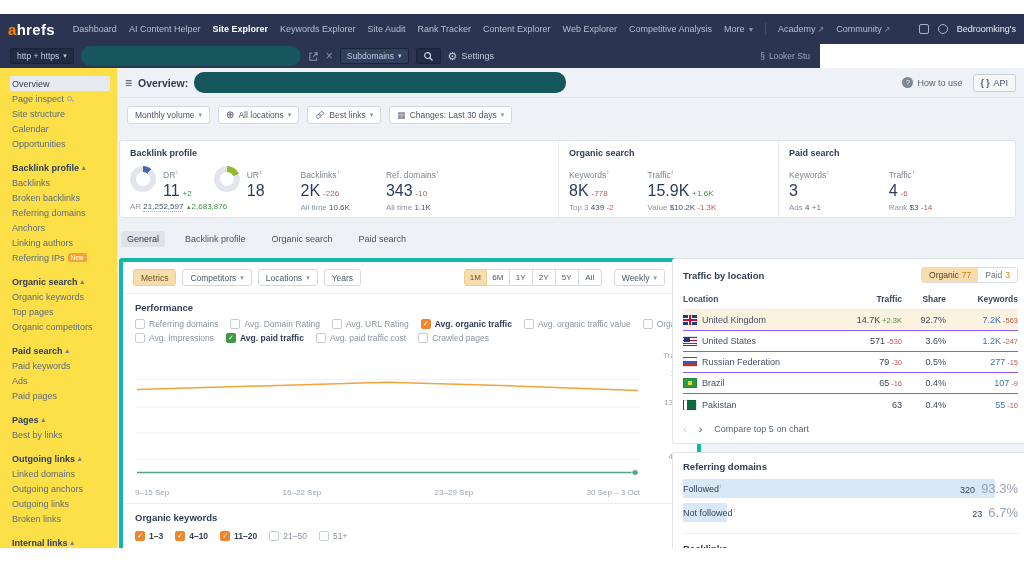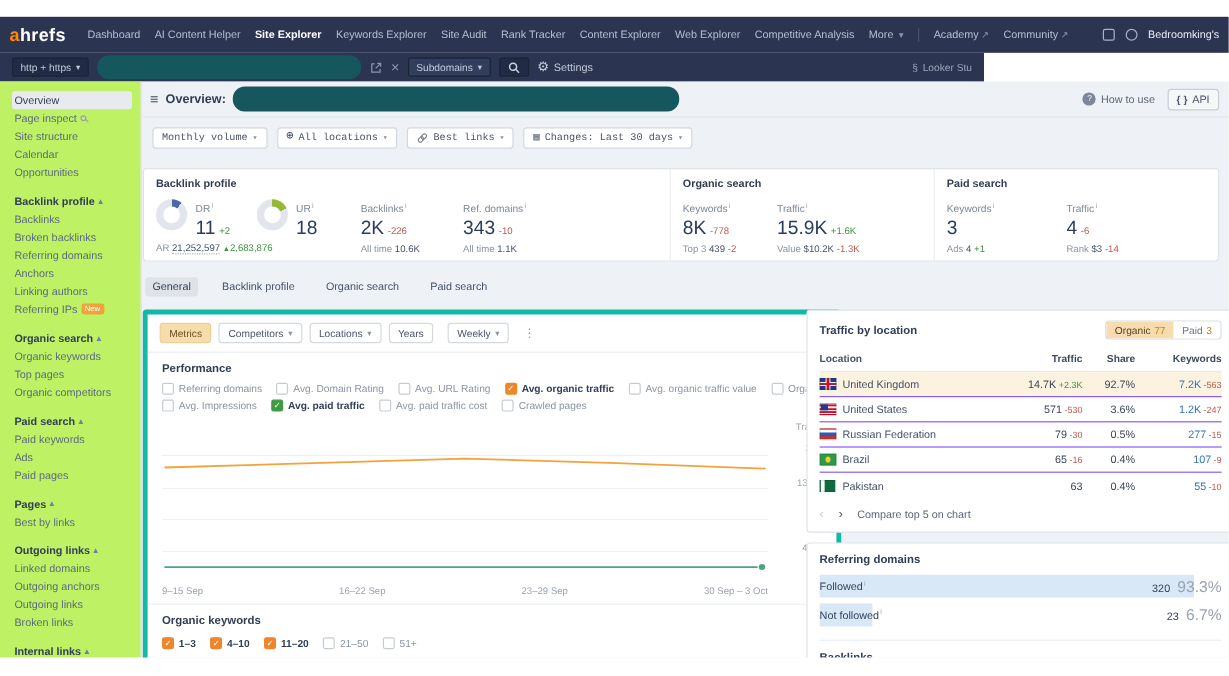--- a/index.html
+++ b/index.html
@@ -25,42 +25,42 @@
   .redact.search { width:220px; height:20px; }
   .bar-ic { color:#8d97ad; font-size:10px; display:flex; align-items:center; }
   .settings { display:flex; align-items:center; gap:4px; color:#c3cad9; font-size:9px; }
   .gear { color:#c3cad9; font-size:11px; line-height:1; }
   .looker { margin-left:auto; display:flex; align-items:center; gap:4px; color:#9aa6bb; font-size:8.5px; white-space:nowrap; }
 
   
   .content { position:absolute; top:68px; left:0; right:0; height:480px; background:#eef1f5; overflow:hidden; }
 
   
-  .sidebar { position:absolute; left:0; top:0; bottom:0; width:118px; background:#bef264; border-right:1px solid #e3e6ea; padding:8px 0 0 10px; overflow:hidden; }
+  .sidebar { position:absolute; left:0; top:0; bottom:0; width:118px; background:#fde047; border-right:1px solid #e3e6ea; padding:8px 0 0 10px; overflow:hidden; }
   .side-item { font-size:9px; color:#5b6b80; padding:2.5px 4px 2.5px 2px; cursor:pointer; display:flex; align-items:center; gap:3px; white-space:nowrap; }
   .side-item.active { background:#e7eaee; border-radius:2px; color:#333f52; width:100px; }
   .side-header { font-size:9px; font-weight:bold; color:#2f3d55; margin-top:9px; padding:2.5px 2px; display:flex; align-items:center; gap:3px; white-space:nowrap; cursor:pointer; }
   .side-caret { font-size:7px; color:#70819a; }
   .badge-new { background:#f0a23c; color:#fff; font-size:6.5px; border-radius:2px; padding:1px 3px; }
   .mini-mag { position:relative; width:5px; height:5px; border:1px solid #98a2b1; border-radius:50%; display:inline-block; }
   .mini-mag::after { content:""; position:absolute; width:3px; height:1px; background:#98a2b1; right:-3px; bottom:-1px; transform:rotate(45deg); }
 
   
   .main { position:absolute; left:119px; top:0; right:0; bottom:0; }
   .ovh { display:flex; align-items:center; height:30px; padding:0 8px 0 6px; border-bottom:1px solid #e2e6ea; gap:6px; }
   .hamb { color:#3c4a60; font-size:12px; cursor:pointer; }
   .ovh-title { font-size:10.5px; font-weight:bold; color:#2f3d55; }
   .redact.title { width:372px; height:21px; }
   .ovh-right { margin-left:auto; display:flex; align-items:center; gap:10px; }
   .howto { display:flex; align-items:center; gap:4px; font-size:9px; color:#5a6576; cursor:pointer; }
   .help-circ { width:11px; height:11px; border-radius:50%; background:#7d8799; color:#fff; font-size:7px; display:flex; align-items:center; justify-content:center; }
   .api-btn { display:flex; align-items:center; gap:4px; border:1px solid #c9cfd6; border-radius:3px; background:#f5f7f9; font-size:9px; color:#4a5568; height:18px; padding:0 7px; cursor:pointer; }
   .api-braces { font-weight:bold; font-size:8.5px; color:#4a5568; }
 
-  .filter-row { display:flex; align-items:center; gap:8px; padding:8px 8px 0 8px;font-family:Liberation Mono, monospace; }
+  .filter-row { display:flex; align-items:center; gap:8px; padding:8px 8px 0 8px; }
   .chip { display:flex; align-items:center; gap:4px; background:#fff; border:1px solid #d4d9df; border-radius:3px; height:18px; padding:0 7px; font-size:8.5px; color:#4a5568; white-space:nowrap; cursor:pointer; }
   .chip .arr { font-size:7px; color:#8a94a3; }
   .glob { font-size:10px; color:#3c4a60; line-height:1; }
   .cal { font-size:9px; color:#6b7686; line-height:1; }
   .link-svg { display:flex; }
 
   
   .mcard { position:absolute; left:0; top:72px; width:897px; height:78px; background:#fff; border:1px solid #e0e4e9; border-radius:3px; display:flex; }
   .msec { position:relative; padding:7px 10px; }
   .msec + .msec { border-left:1px solid #eceff2; }
@@ -416,20 +416,28 @@
           <div class="tchip on">Metrics</div>
           <div class="tchip">
               <span>Competitors</span>
               <span class="arr" style="font-size:7px;color:#8a94a3;">▾</span>
             </div>
           <div class="tchip">
               <span>Locations</span>
               <span class="arr" style="font-size:7px;color:#8a94a3;">▾</span>
             </div>
           <div class="tchip">Years</div>
+          <div class="ranges">
+            <span class="rbtn on">1M</span>
+            <span class="rbtn">6M</span>
+            <span class="rbtn">1Y</span>
+            <span class="rbtn">2Y</span>
+            <span class="rbtn">5Y</span>
+            <span class="rbtn">All</span>
+          </div>
           <div class="tchip" style="margin-left:6px;">
               <span>Weekly</span>
               <span class="arr" style="font-size:7px;color:#8a94a3;">▾</span>
             </div>
           <span class="kebab">⋮</span>
         </div>
 
         <div class="panel-head">
           <span class="panel-title">Performance</span>
           <span class="panel-caret">^</span>

